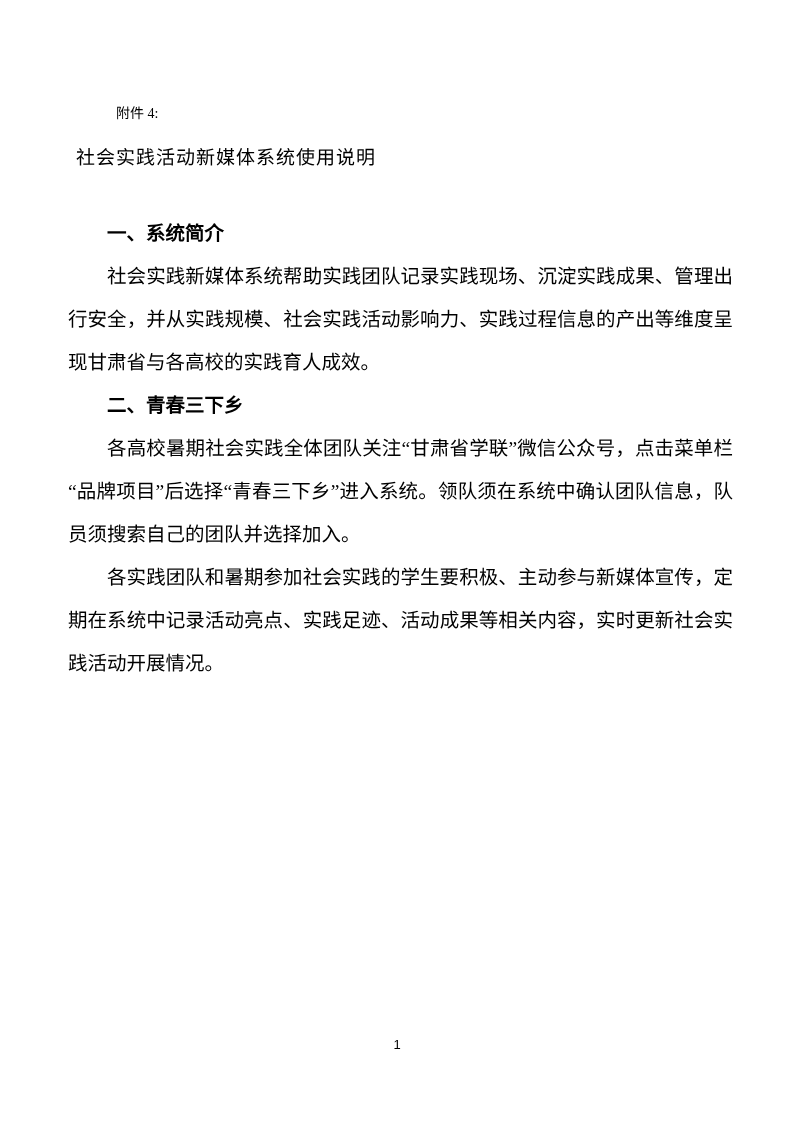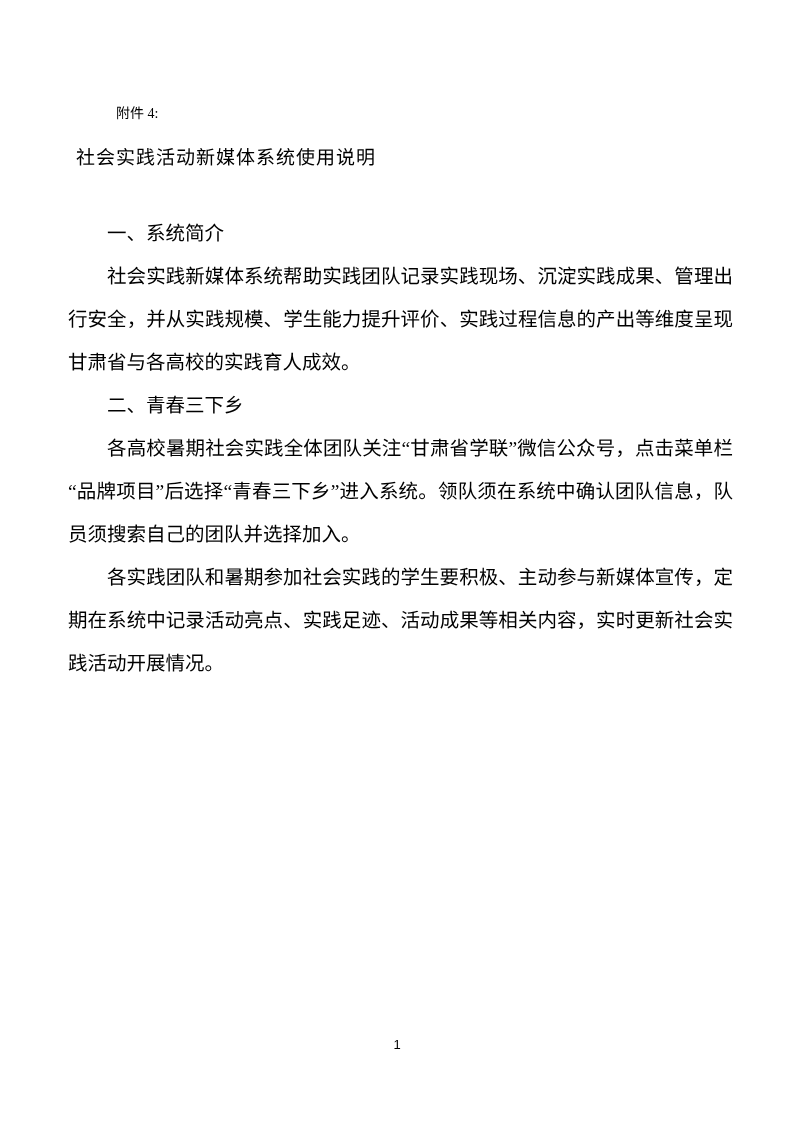--- a/index.html
+++ b/index.html
@@ -51,21 +51,21 @@
     font-size: 19.5px;
     line-height: 43px;
     text-align: justify;
     text-justify: inter-ideograph;
   }
   .para {
     text-indent: 2em;
     margin: 0;
   }
   .para.heading {
-    font-weight: normal; 
+    font-weight: bold; 
   }
 
   
   .page-number {
     position: absolute;
     top: 1036px;
     left: 0;
     width: 100%;
     text-align: center;
     font-size: 13px;
@@ -77,21 +77,21 @@
 <body>
 
 <div class="page">
 
   <div class="attachment-label">附件 4:</div>
 
   <h1 class="doc-title">社会实践活动新媒体系统使用说明</h1>
 
   <div class="doc-body">
       <p class="para heading">一、系统简介</p>
-      <p class="para body">社会实践新媒体系统帮助实践团队记录实践现场、沉淀实践成果、管理出行安全，并从实践规模、学生能力提升评价、实践过程信息的产出等维度呈现甘肃省与各高校的实践育人成效。</p>
+      <p class="para body">社会实践新媒体系统帮助实践团队记录实践现场、沉淀实践成果、管理出行安全，并从实践规模、社会实践活动影响力、实践过程信息的产出等维度呈现甘肃省与各高校的实践育人成效。</p>
       <p class="para heading">二、青春三下乡</p>
       <p class="para body">各高校暑期社会实践全体团队关注“甘肃省学联”微信公众号，点击菜单栏“品牌项目”后选择“青春三下乡”进入系统。领队须在系统中确认团队信息，队员须搜索自己的团队并选择加入。</p>
       <p class="para body">各实践团队和暑期参加社会实践的学生要积极、主动参与新媒体宣传，定期在系统中记录活动亮点、实践足迹、活动成果等相关内容，实时更新社会实践活动开展情况。</p>
     </div>
 
   <div class="page-number">1</div>
 
 </div>
 
 </body></html>

